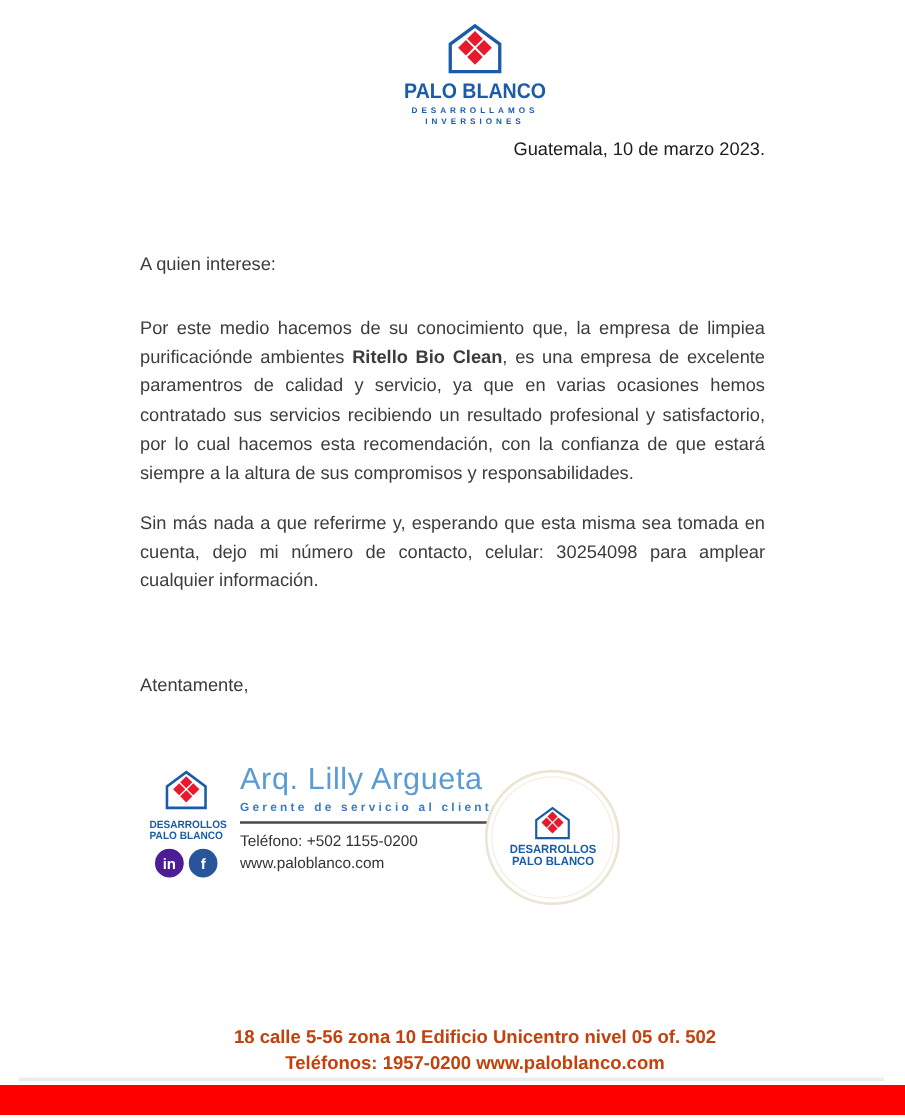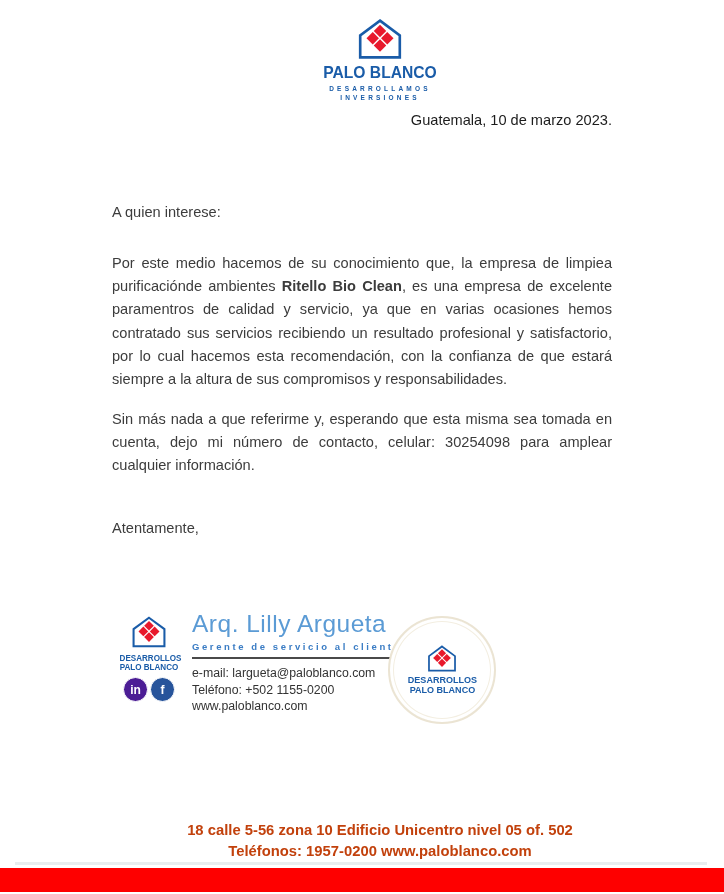--- a/index.html
+++ b/index.html
@@ -26,21 +26,21 @@
     display:block;color:var(--brand-blue);font-weight:bold;font-size:6.5px;
     letter-spacing:3.2px;margin-top:2px;
   }
   
   .content{position:absolute;left:112px;width:500px;}
   .date-line{top:112px;text-align:right;font-size:14.6px;color:#1c1c1c;}
   .salutation{top:204px;font-size:14.6px;}
   .para{font-size:14.6px;line-height:23.2px;text-align:justify;}
   .p1{top:252px;}
   .p2{top:408px;}
-  .closing{top:520px;font-size:14.6px;}
+  .closing{top:541px;font-size:14.6px;}
   .bold{font-weight:bold;}
   
   .signature{position:absolute;left:118px;top:610px;width:372px;height:118px;}
   .sig-left{position:absolute;left:0;top:6px;width:62px;text-align:center;}
   .sig-left-logo-text{
     color:var(--brand-blue);font-weight:bold;font-size:8.5px;line-height:9px;
     transform:scaleX(0.95);transform-origin:center;margin-top:2px;
   }
   .sig-social{margin-top:5px;display:flex;justify-content:center;gap:2px;}
   .social-circle{
@@ -122,21 +122,20 @@
       <div class="sig-social">
         <div class="social-circle linkedin">in</div>
         <div class="social-circle facebook">f</div>
       </div>
     </div>
 
     <div class="sig-main">
       <div class="sig-name">Arq. Lilly Argueta</div>
       <div class="sig-title">Gerente de servicio al cliente</div>
       <div class="sig-rule"></div>
-      <div class="sig-line">e-mail: largueta@paloblanco.com</div>
       <div class="sig-line">Teléfono: +502 1155-0200</div>
       <div class="sig-line">www.paloblanco.com</div>
     </div>
 
     <div class="stamp">
       <svg width="30" height="27" viewBox="0 0 60 56">
         <path d="M30 3 L57 23 L57 53 L3 53 L3 23 Z" fill="#ffffff" stroke="#1A5CA8" stroke-width="3.6" stroke-linejoin="miter"></path>
         <g transform="translate(30,27) rotate(45)">
           <rect x="-13" y="-13" width="12" height="12" fill="#E8192C"></rect>
           <rect x="1" y="-13" width="12" height="12" fill="#E8192C"></rect>

